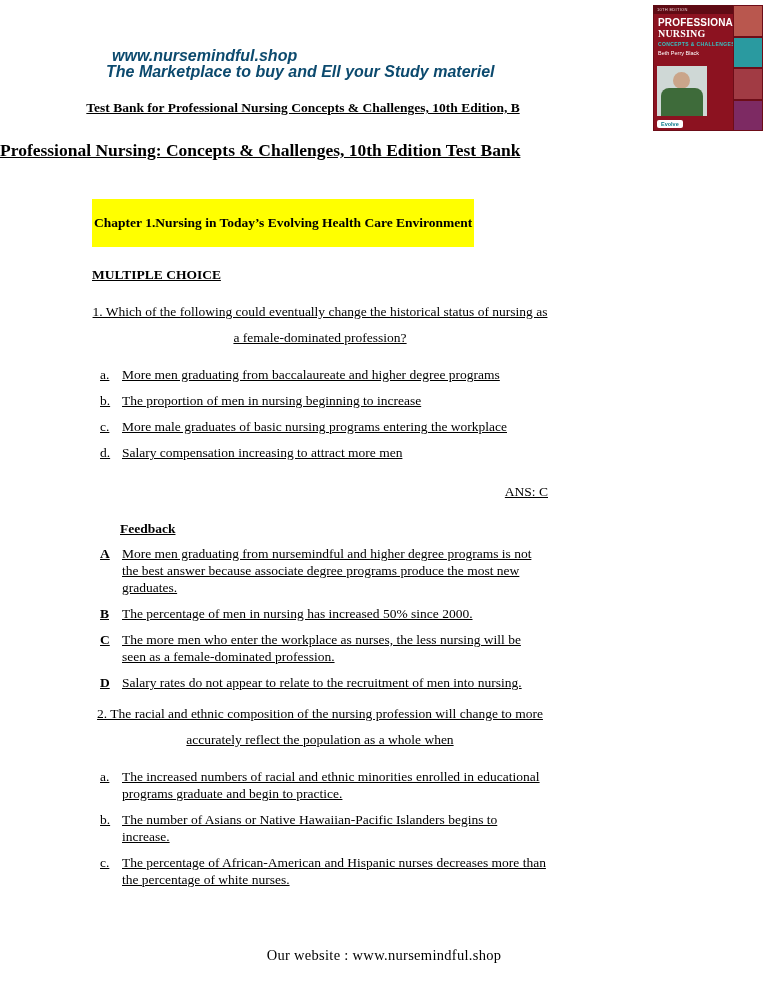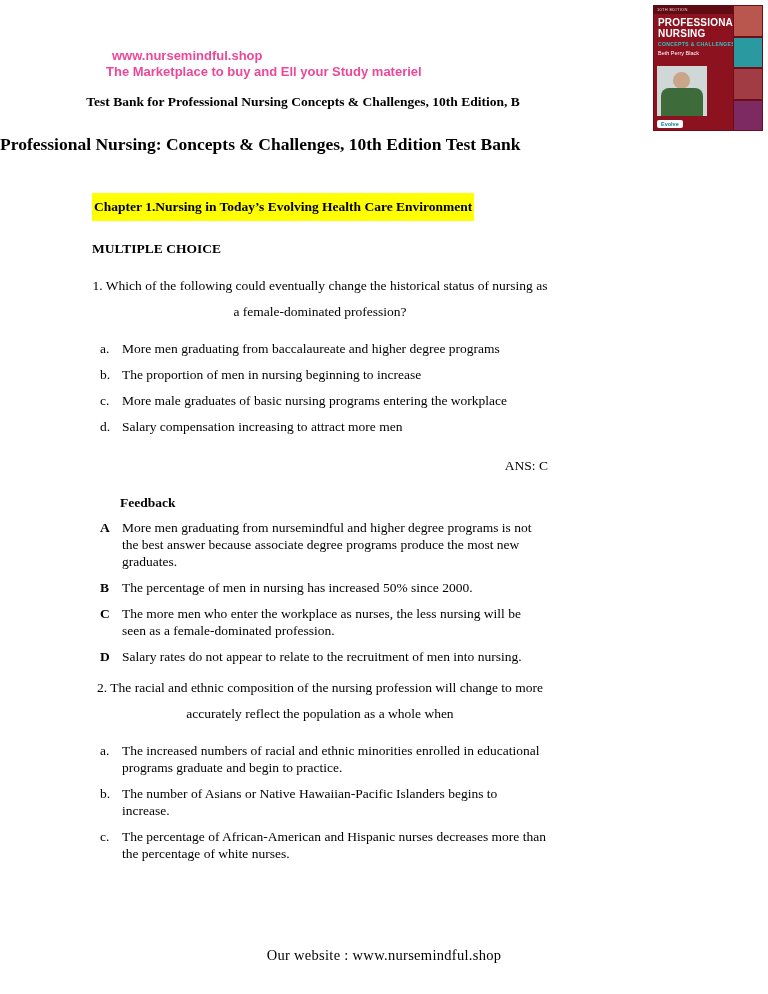--- a/index.html
+++ b/index.html
@@ -2,21 +2,21 @@
 <html><head>
 <meta charset="utf-8">
 <style>
   html,body{margin:0;padding:0;}
   body{
     width:768px;height:994px;position:relative;background:#ffffff;
     font-family:"Liberation Serif", serif;color:#000;overflow:hidden;
   }
   
   .header-links{position:absolute;top:48px;left:112px;font-family:"Liberation Sans",sans-serif;
-    font-weight:bold;color:#ec4899;font-size:13px;line-height:16px;}
+    font-weight:bold;font-style:italic;color:#0c4a6e;font-size:16px;line-height:16px;}
   .header-links .l2{margin-left:-6px;}
 
   
   .cover{position:absolute;top:5px;right:5px;width:110px;height:126px;background:#8c1220;z-index:5;
     font-family:"Liberation Sans",sans-serif;box-shadow:0 0 0 1px #6d0d18 inset;}
   .cover-topstrip{height:9px;background:#5f0b14;color:#e8cfd2;font-size:4px;line-height:9px;padding-left:4px;letter-spacing:.3px;}
   .cover-title{color:#ffffff;font-weight:bold;font-size:10px;line-height:11px;padding:3px 0 0 5px;letter-spacing:.2px;}
   .cover-sub{color:#35c4c4;font-weight:bold;font-size:5px;padding:2px 0 0 5px;letter-spacing:.4px;}
   .cover-author{color:#ffffff;font-size:5.5px;padding:3px 0 0 5px;}
   .cover-right{position:absolute;top:0;right:0;width:30px;height:126px;display:flex;flex-direction:column;}
@@ -25,25 +25,25 @@
   .ph2{background:#2a9aa0;}
   .ph3{background:#a13b44;}
   .ph4{background:#7d2a63;}
   .cover-man{position:absolute;left:4px;bottom:15px;width:50px;height:50px;background:#cfd8d6;overflow:hidden;}
   .cover-man .head{position:absolute;left:16px;top:6px;width:17px;height:17px;border-radius:50%;background:#caa58a;}
   .cover-man .shirt{position:absolute;left:4px;top:22px;width:42px;height:28px;border-radius:8px 8px 0 0;background:#3e6b3a;}
   .cover-evolve{position:absolute;left:4px;bottom:3px;background:#ffffff;color:#0a7a8a;font-size:5.5px;
     font-weight:bold;padding:1px 4px;border-radius:2px;}
 
   
-  .content{position:absolute;top:94px;left:0;width:636px;}
+  .content{position:absolute;top:100px;left:0;width:636px;text-decoration:underline;}
   .pretitle{text-align:center;font-weight:bold;font-size:13.5px;padding-right:30px;}
   .main-title{text-align:left;font-weight:bold;font-size:17.5px;margin-top:24px;}
   .body-col{margin:0 88px 0 92px;font-size:13.5px;}
-  .chapter-highlight{display:inline-block;background:#ffff00;font-weight:bold;margin-top:38px;padding:6px 2px;}
+  .chapter-highlight{display:inline-block;background:#ffff00;font-weight:bold;margin-top:38px;padding:16px 2px;}
   .section-heading{font-weight:bold;margin-top:20px;}
   .stem{margin-top:16px;line-height:26px;text-align:center;}
   .options{margin-top:15px;margin-left:8px;}
   .opt-row{display:grid;grid-template-columns:22px 1fr;line-height:17px;margin-bottom:9px;}
   .ans{margin-top:18px;line-height:26px;text-align:right;}
   .fb-label{font-weight:bold;margin:16px 0 0 28px;}
   .feedback{margin-top:8px;margin-left:8px;}
   .fb-row{display:grid;grid-template-columns:22px 1fr;line-height:17px;margin-bottom:9px;}
   .fb-letter,.opt-letter{font-weight:bold;}
   .opt-letter{font-weight:normal;}
@@ -55,21 +55,21 @@
 <body>
 
 <div class="header-links">
   <div>www.nursemindful.shop</div>
   <div class="l2">The Marketplace to buy and Ell your Study materiel</div>
 </div>
 
 <div class="cover">
   <div class="cover-topstrip">10TH EDITION</div>
   <div class="cover-title">PROFESSIONAL</div>
-  <div class="cover-title" style="padding-top:0;">NURSING</div>
+  <div class="cover-title" style="padding-top:0;font-family:Liberation Serif, serif;">NURSING</div>
   <div class="cover-sub">CONCEPTS &amp; CHALLENGES</div>
   <div class="cover-author">Beth Perry Black</div>
   <div class="cover-right">
     <div class="ph ph1"></div>
     <div class="ph ph2"></div>
     <div class="ph ph3"></div>
     <div class="ph ph4"></div>
   </div>
   <div class="cover-man">
     <div class="head"></div>

